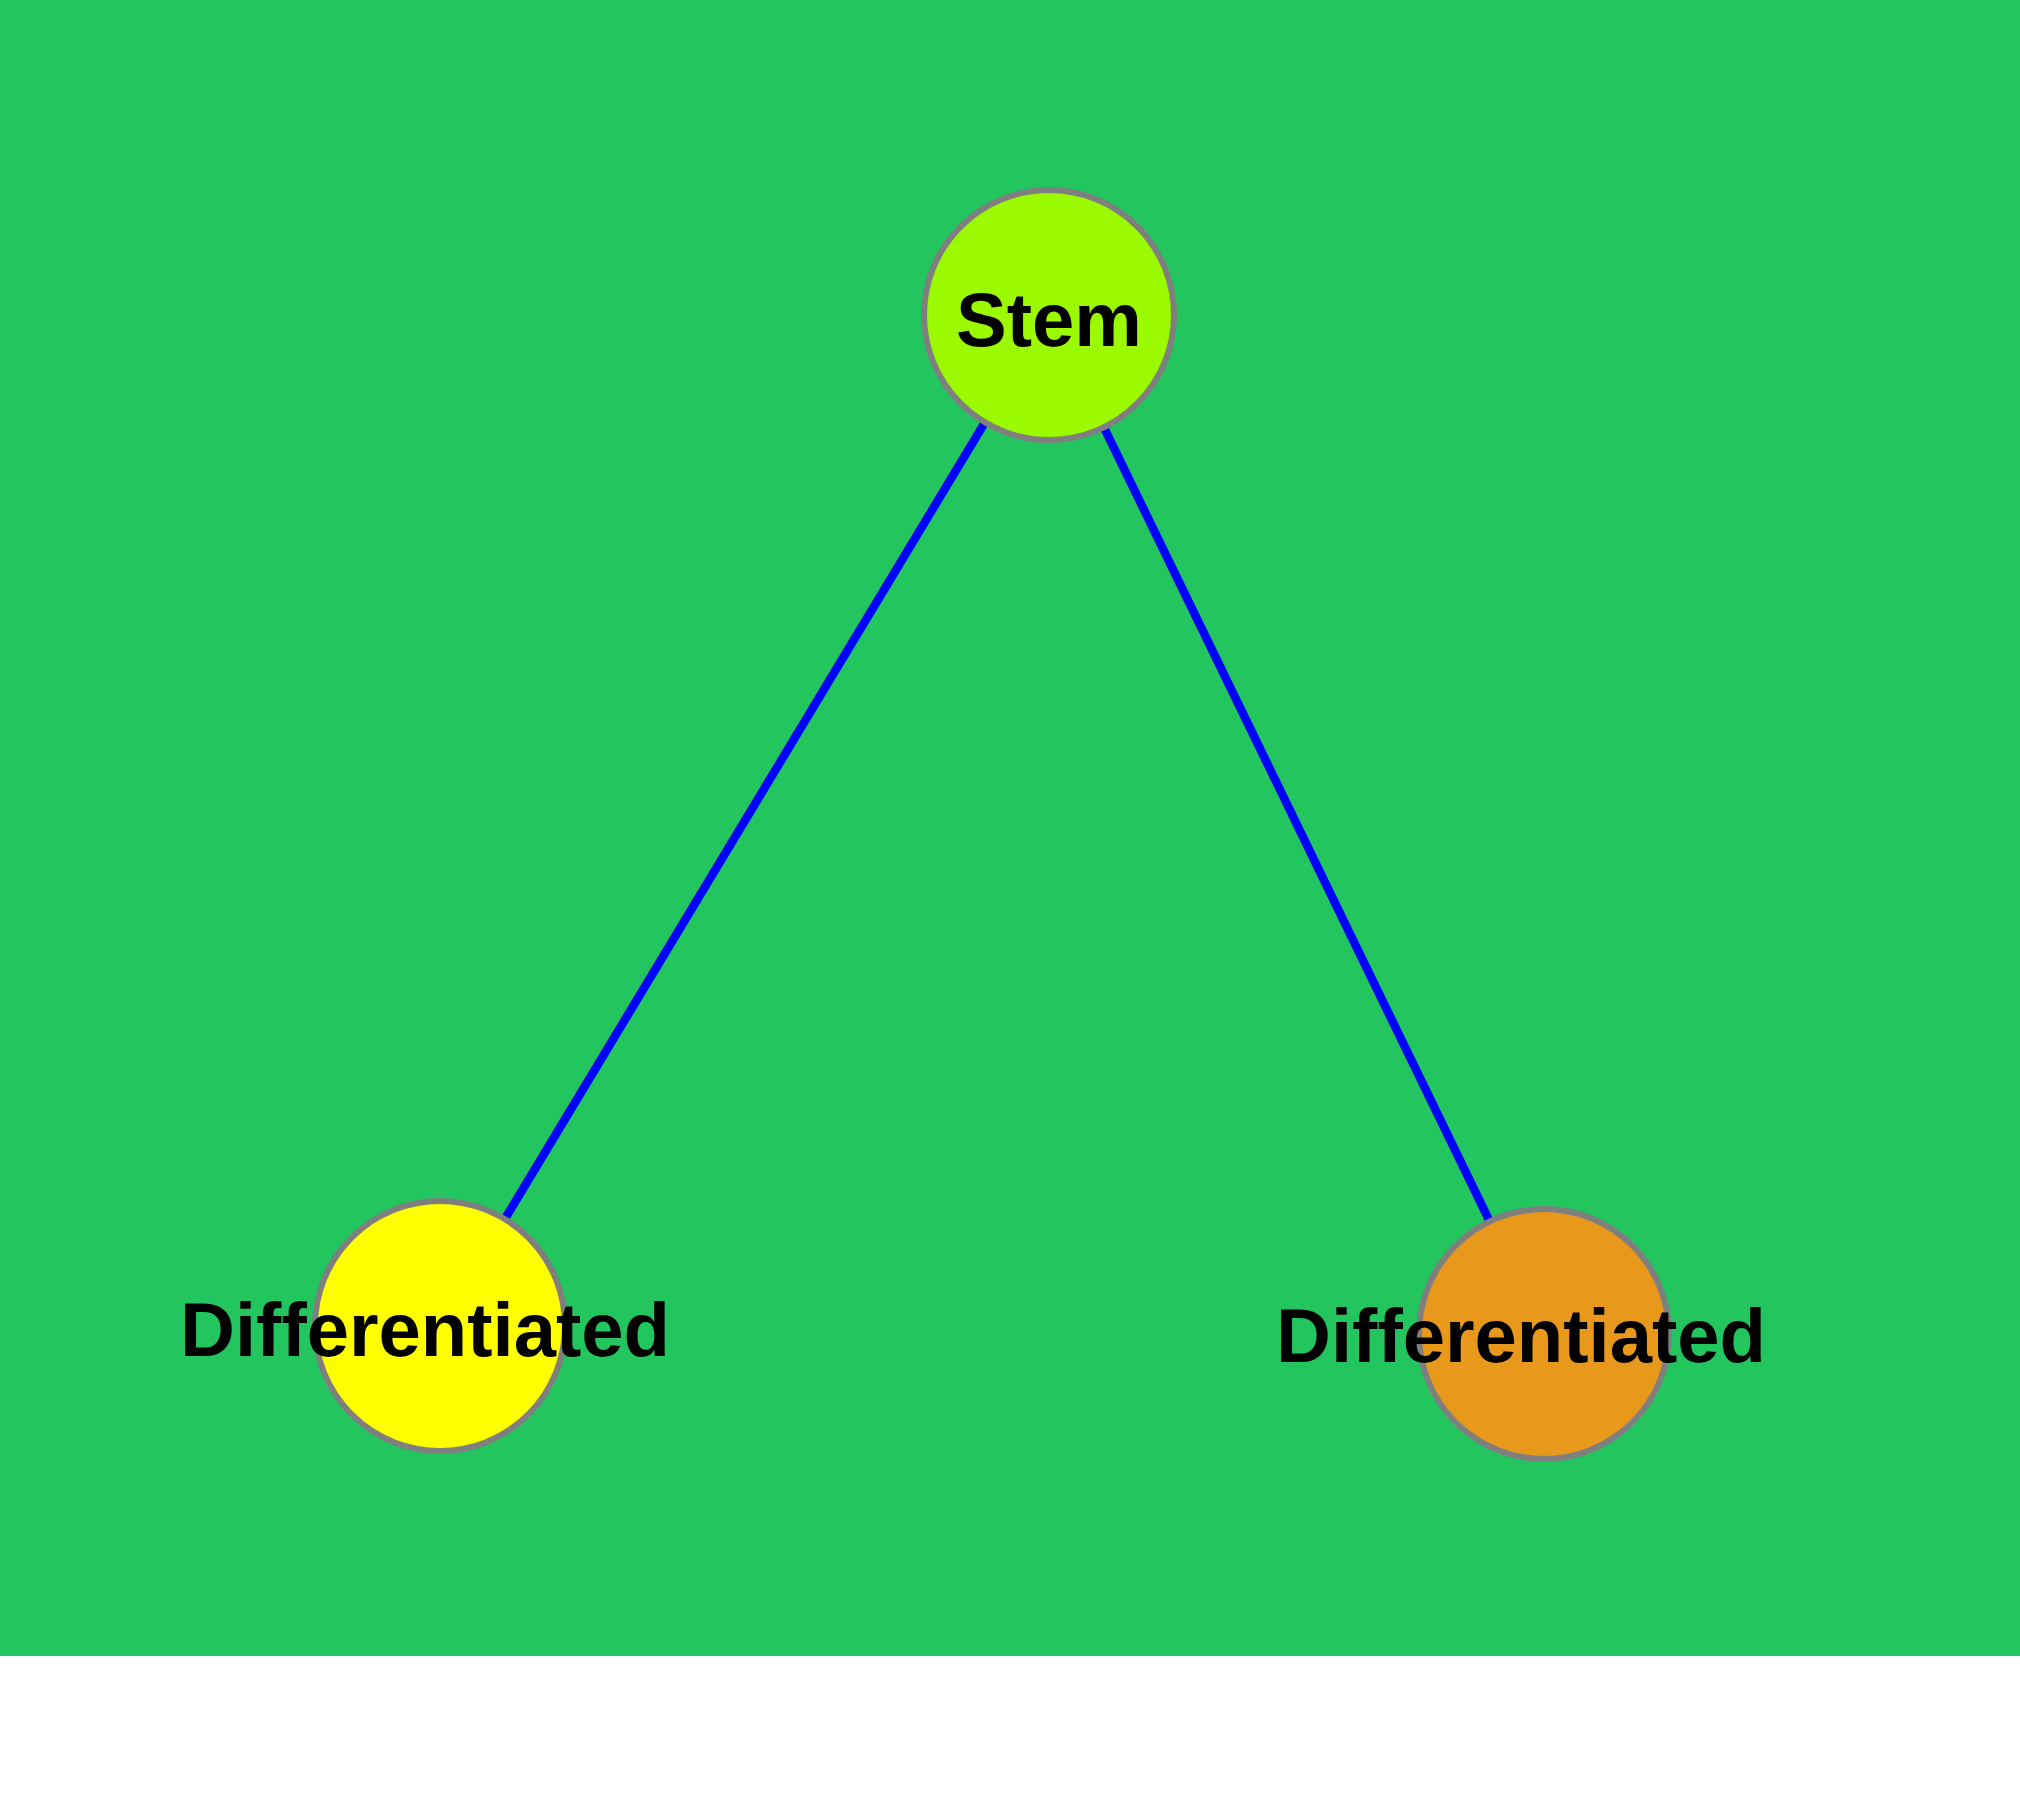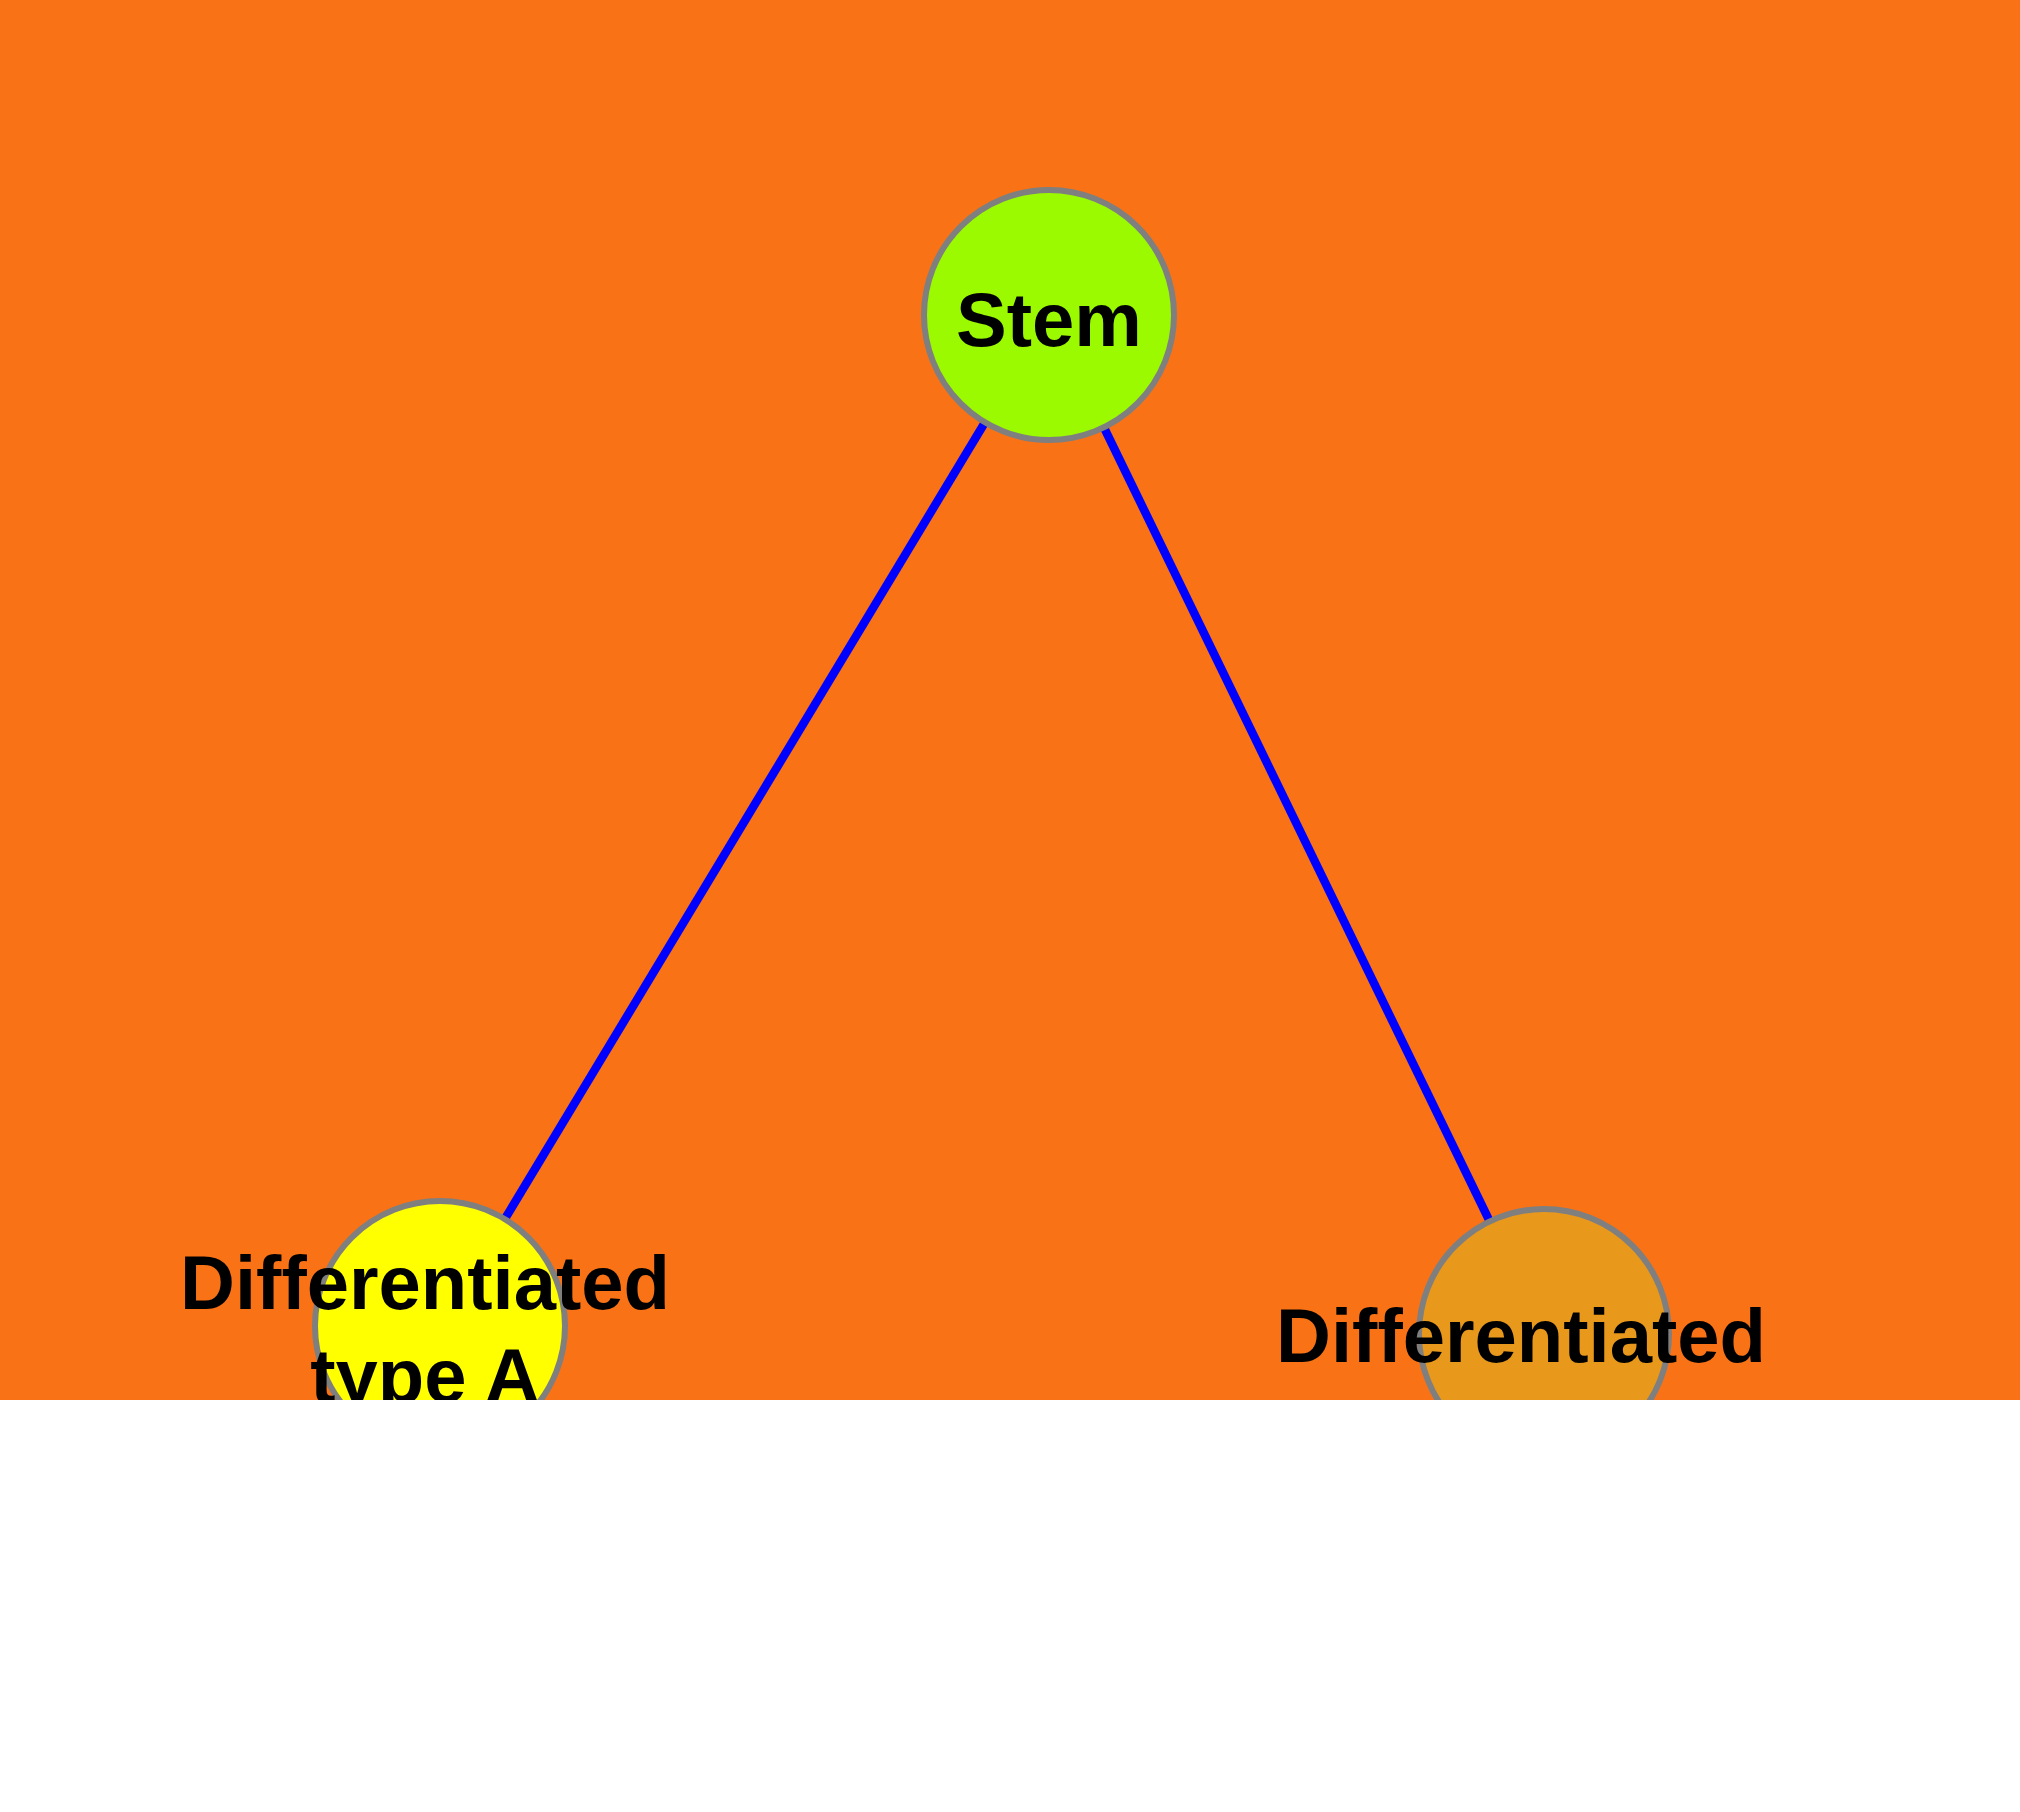--- a/index.html
+++ b/index.html
@@ -7,22 +7,22 @@
     padding: 0;
   }
   body {
     width: 2021px;
     height: 1812px;
     font-family: "Liberation Sans", sans-serif;
   }
   .canvas {
     position: relative;
     width: 2021px;
-    height: 1400px;
-    background: #f97316;
+    height: 1656px;
+    background: #22c55e;
     overflow: hidden;
   }
   .edges-layer {
     position: absolute;
     left: 0;
     top: 0;
     width: 2021px;
     height: 1812px;
     display: block;
   }
@@ -65,21 +65,20 @@
   <div class="node node-stem"></div>
   <div class="node node-type-a"></div>
   <div class="node node-type-b"></div>
 
   <div class="node-label label-stem">
     <div>Stem</div>
   </div>
 
   <div class="node-label label-type-a">
     <div>Differentiated</div>
-    <div>type A</div>
   </div>
 
   <div class="node-label label-type-b">
     <div>Differentiated</div>
   </div>
 
 </div>
 
 
 </body></html>

